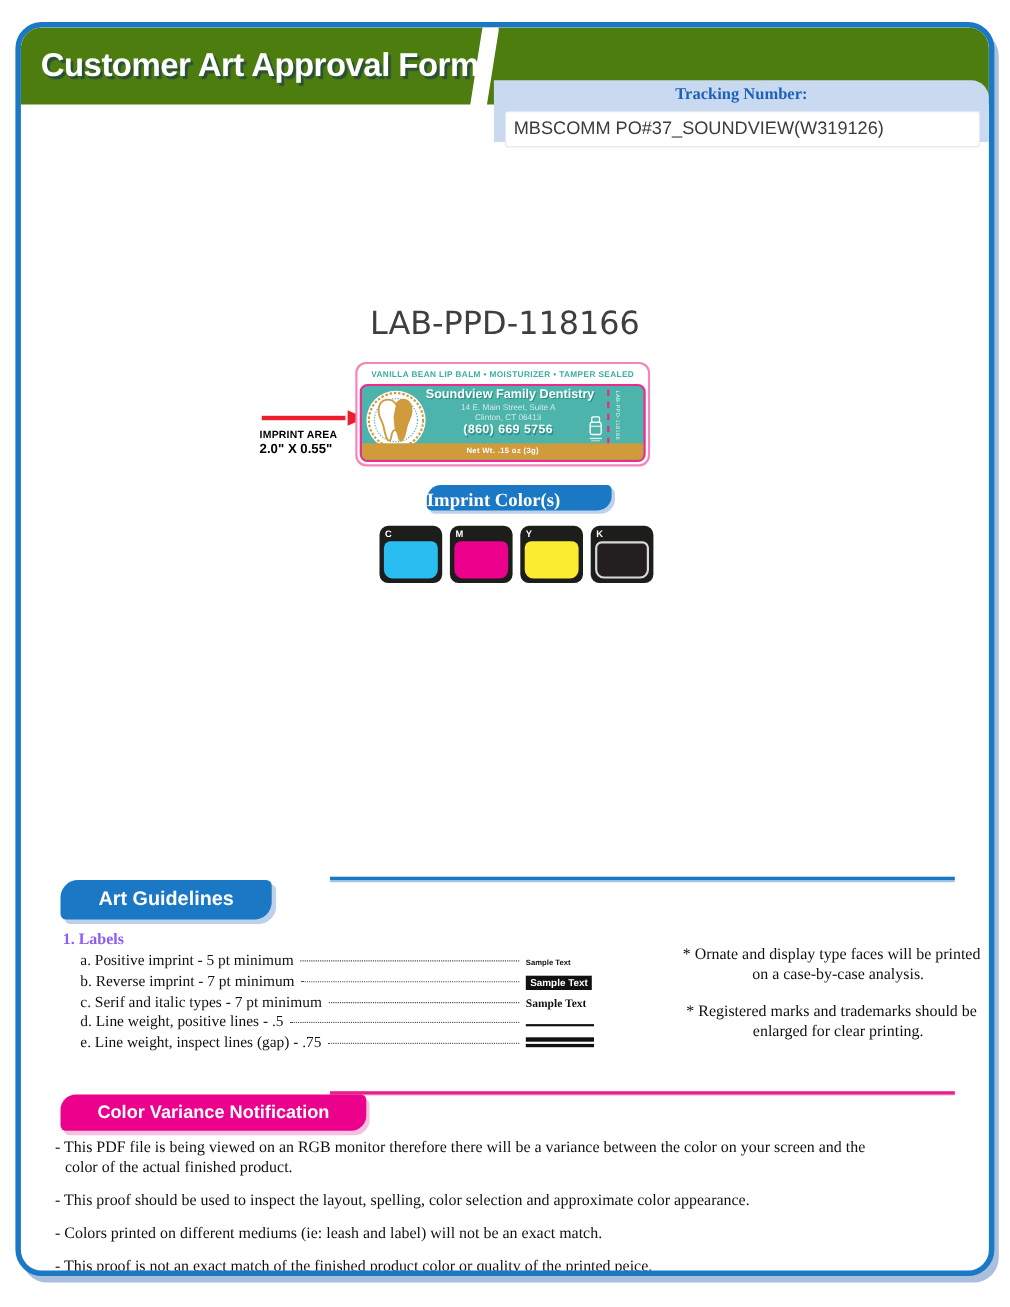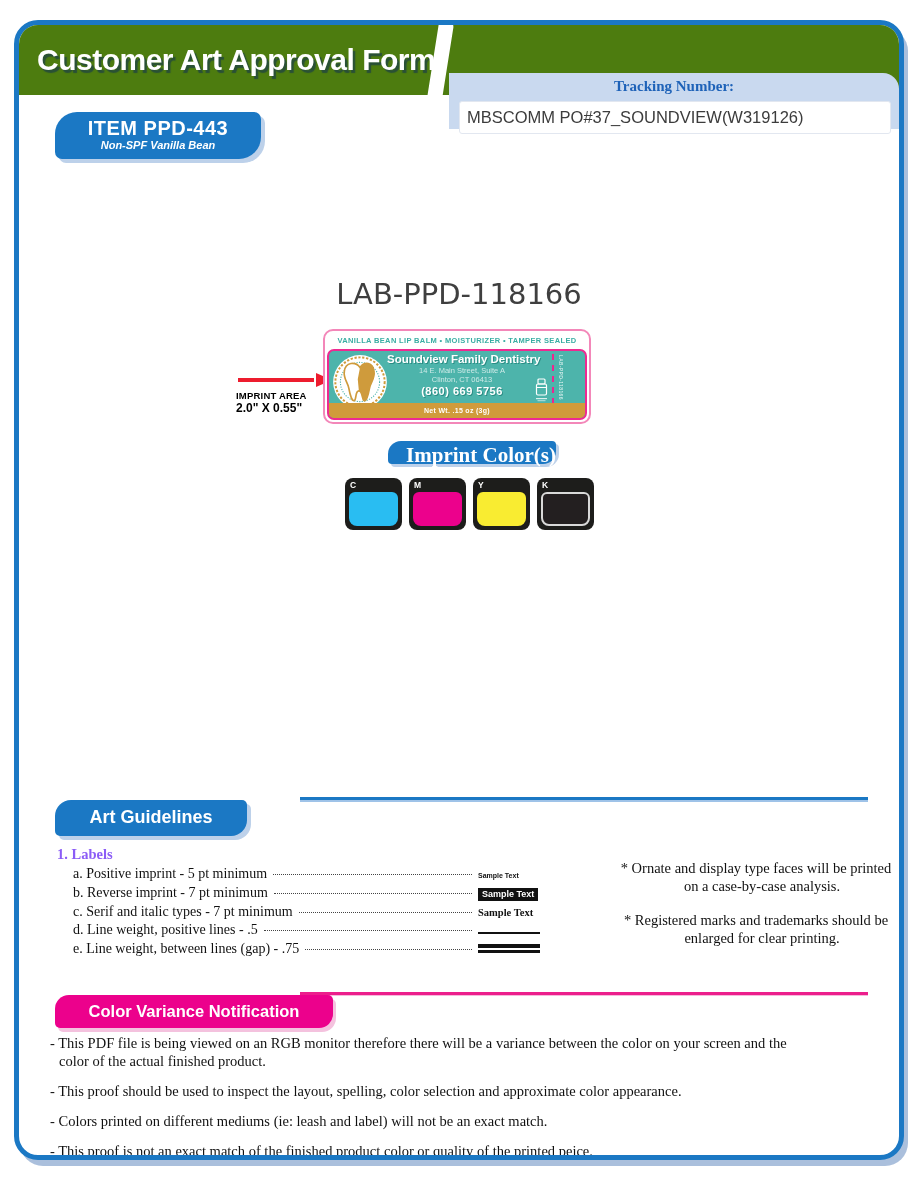--- a/index.html
+++ b/index.html
@@ -67,21 +67,21 @@
                letter-spacing:.3px; }
   .balm-icon { position:absolute; left:205px; bottom:16px; }
   .side-dash { position:absolute; left:223px; top:3px; height:50px;
                border-left:2px dashed #ec268f; }
   .side-code { position:absolute; left:229px; top:4px; writing-mode:vertical-rl;
                font-size:5px; color:rgba(255,255,255,.85); letter-spacing:.4px; }
 
   
   .imprint-colors-badge { position:absolute; left:369px; top:416px; width:168px; height:23px;
                           background:#1b78c4; border-radius:13px 4px 13px 4px; color:#fff;
-                          text-align:right; line-height:28px; font-size:21px; font-weight:bold;
+                          text-align:left; line-height:28px; font-size:17px; font-weight:bold;
                           font-family:"Liberation Serif", serif;
                           box-shadow:3px 3px 0 #bdd1ea; }
   .swatches { position:absolute; left:326px; top:453px; display:flex; gap:7px; }
   .swatch { position:relative; width:57px; height:52px; background:#1d1d1b; border-radius:8px; }
   .swatch-letter { position:absolute; left:5px; top:2px; color:#fff; font-size:8.5px;
                    font-weight:bold; }
   .swatch-color { position:absolute; left:4px; right:4px; top:14px; bottom:4px;
                   border-radius:6px 6px 8px 8px; }
 
   
@@ -132,24 +132,20 @@
 
     <div class="header">
       <div class="form-title">Customer Art Approval Form</div>
       <div class="swoosh"></div>
       <div class="tracking-panel">
         <div class="tracking-label">Tracking Number:</div>
         <input class="tracking-input" readonly="" value="MBSCOMM PO#37_SOUNDVIEW(W319126)" style="">
       </div>
     </div>
 
-    <div class="item-badge">
-      <div class="item-line1">ITEM PPD-443</div>
-      <div class="item-line2">Non-SPF Vanilla Bean</div>
-    </div>
 
     <div class="lab-code">LAB-PPD-118166</div>
 
     <div class="imprint-annotation">
       <div class="arrow">
         <div class="arrow-line"></div>
         <div class="arrow-head"></div>
       </div>
       <div class="imprint-line1">IMPRINT AREA</div>
       <div class="imprint-line2">2.0" X 0.55"</div>
@@ -235,21 +231,21 @@
           </span>
       </div>
       <div class="ag-row">
         <span class="ag-row-label">d. Line weight, positive lines - .5</span>
         <span class="leader"></span>
         <span class="sample-cell">
             <span class="s-line-thin"></span>
           </span>
       </div>
       <div class="ag-row">
-        <span class="ag-row-label">e. Line weight, between lines (gap) - .75</span>
+        <span class="ag-row-label">e. Line weight, inspect lines (gap) - .75</span>
         <span class="leader"></span>
         <span class="sample-cell">
             <span class="s-line-thick"></span>
           </span>
       </div>
     </div>
 
     <div class="ag-notes">
       <p>* Ornate and display type faces will be printed on a case-by-case analysis.</p>
       <p>* Registered marks and trademarks should be enlarged for clear printing.</p>

